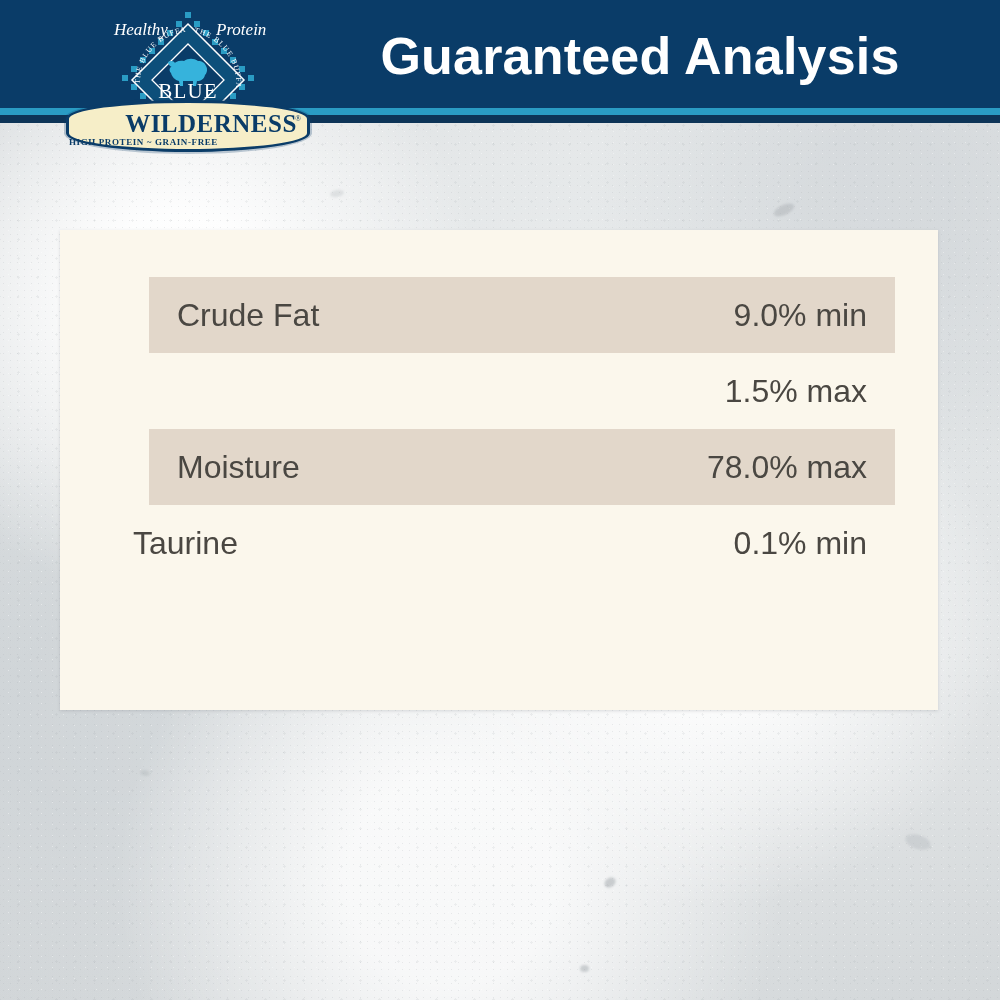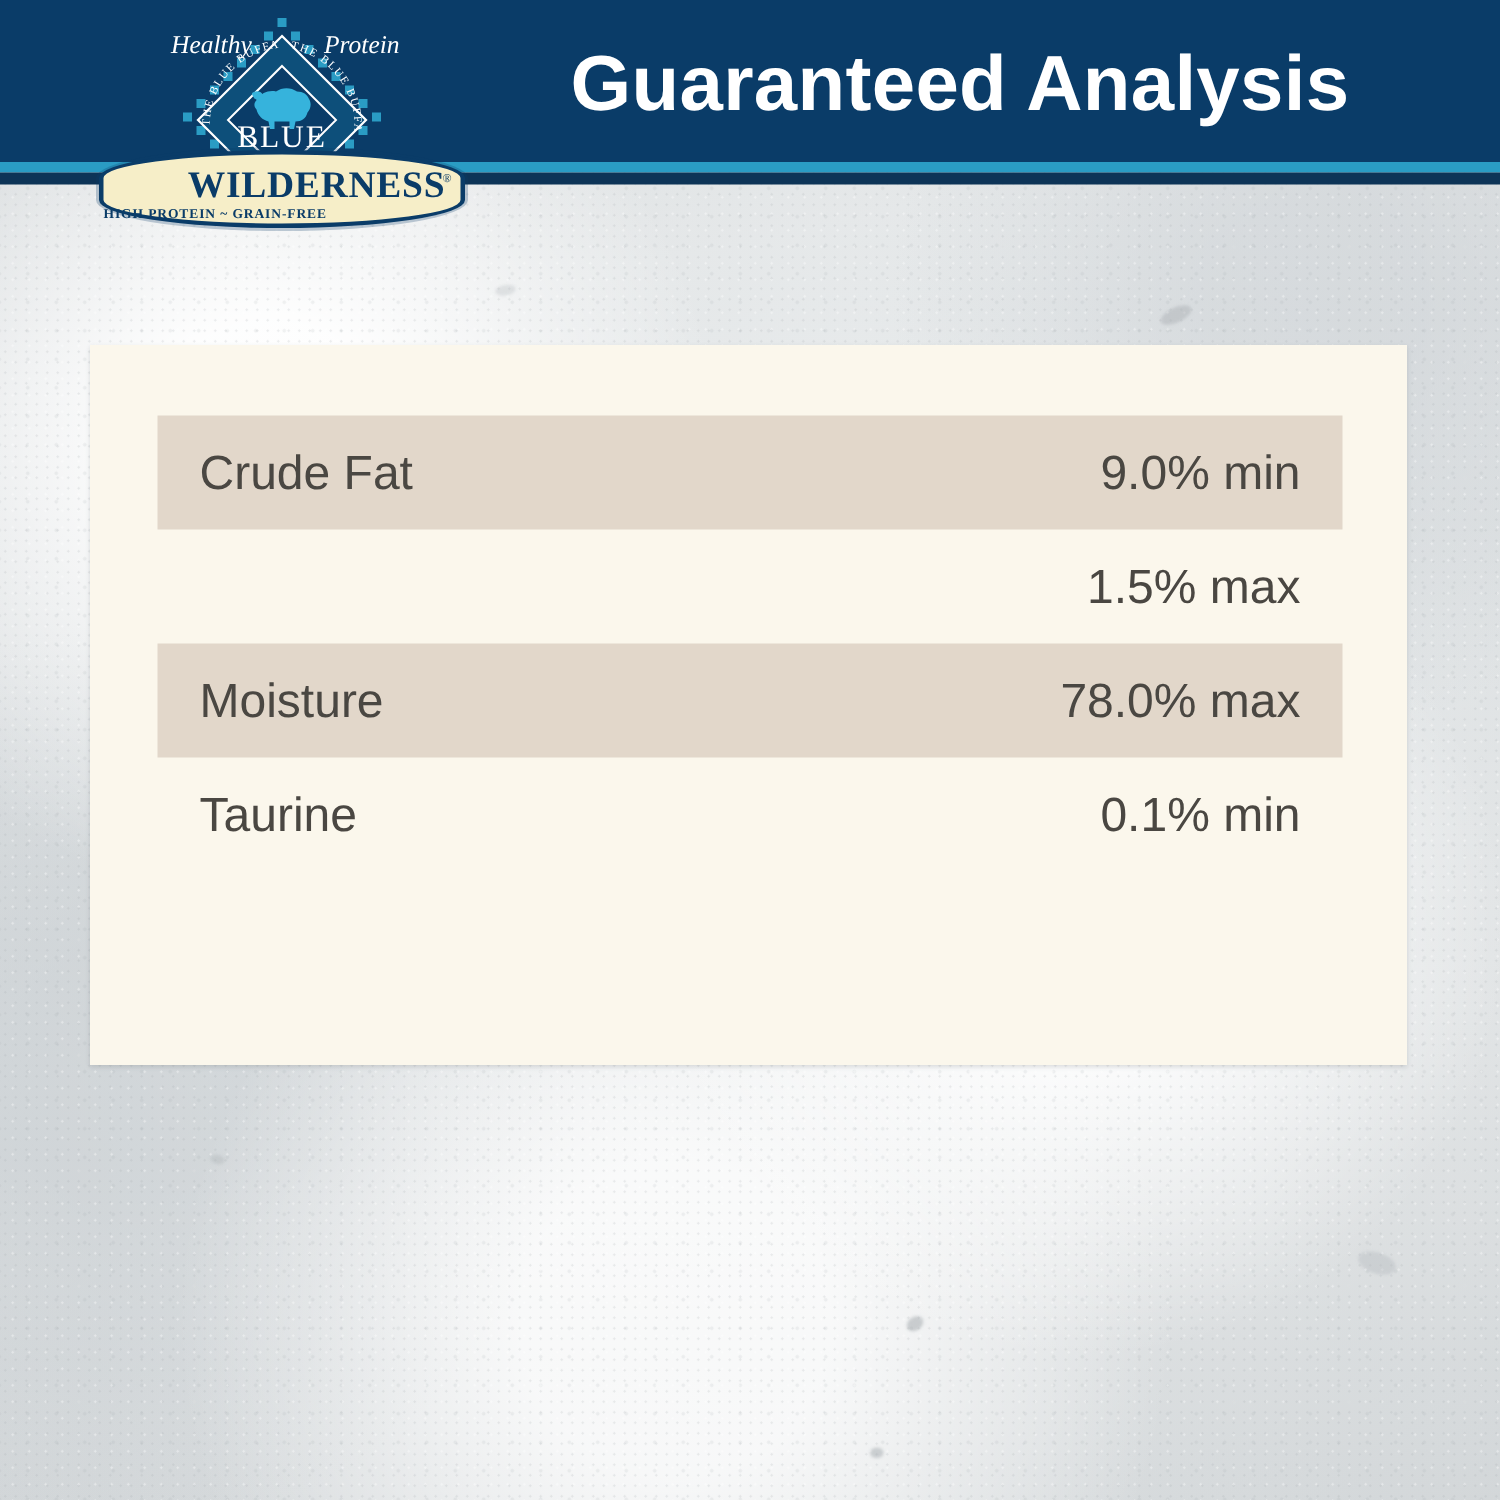--- a/index.html
+++ b/index.html
@@ -140,21 +140,21 @@
     left:45px; top:47px;
     width:790px;
   }
   .row {
     position:relative;
     height:76px;
     display:flex;
     align-items:center;
     padding:0 28px;
   }
-  .row.alt { background:#e2d7ca; }
+  .row.alt { background:#e2d7ca;margin-left:44px; }
   .row-label {
     color:#4a4742;
     font-size:32px;
     white-space:nowrap;
   }
   .row-value {
     margin-left:auto;
     color:#4a4742;
     font-size:32px;
     white-space:nowrap;

